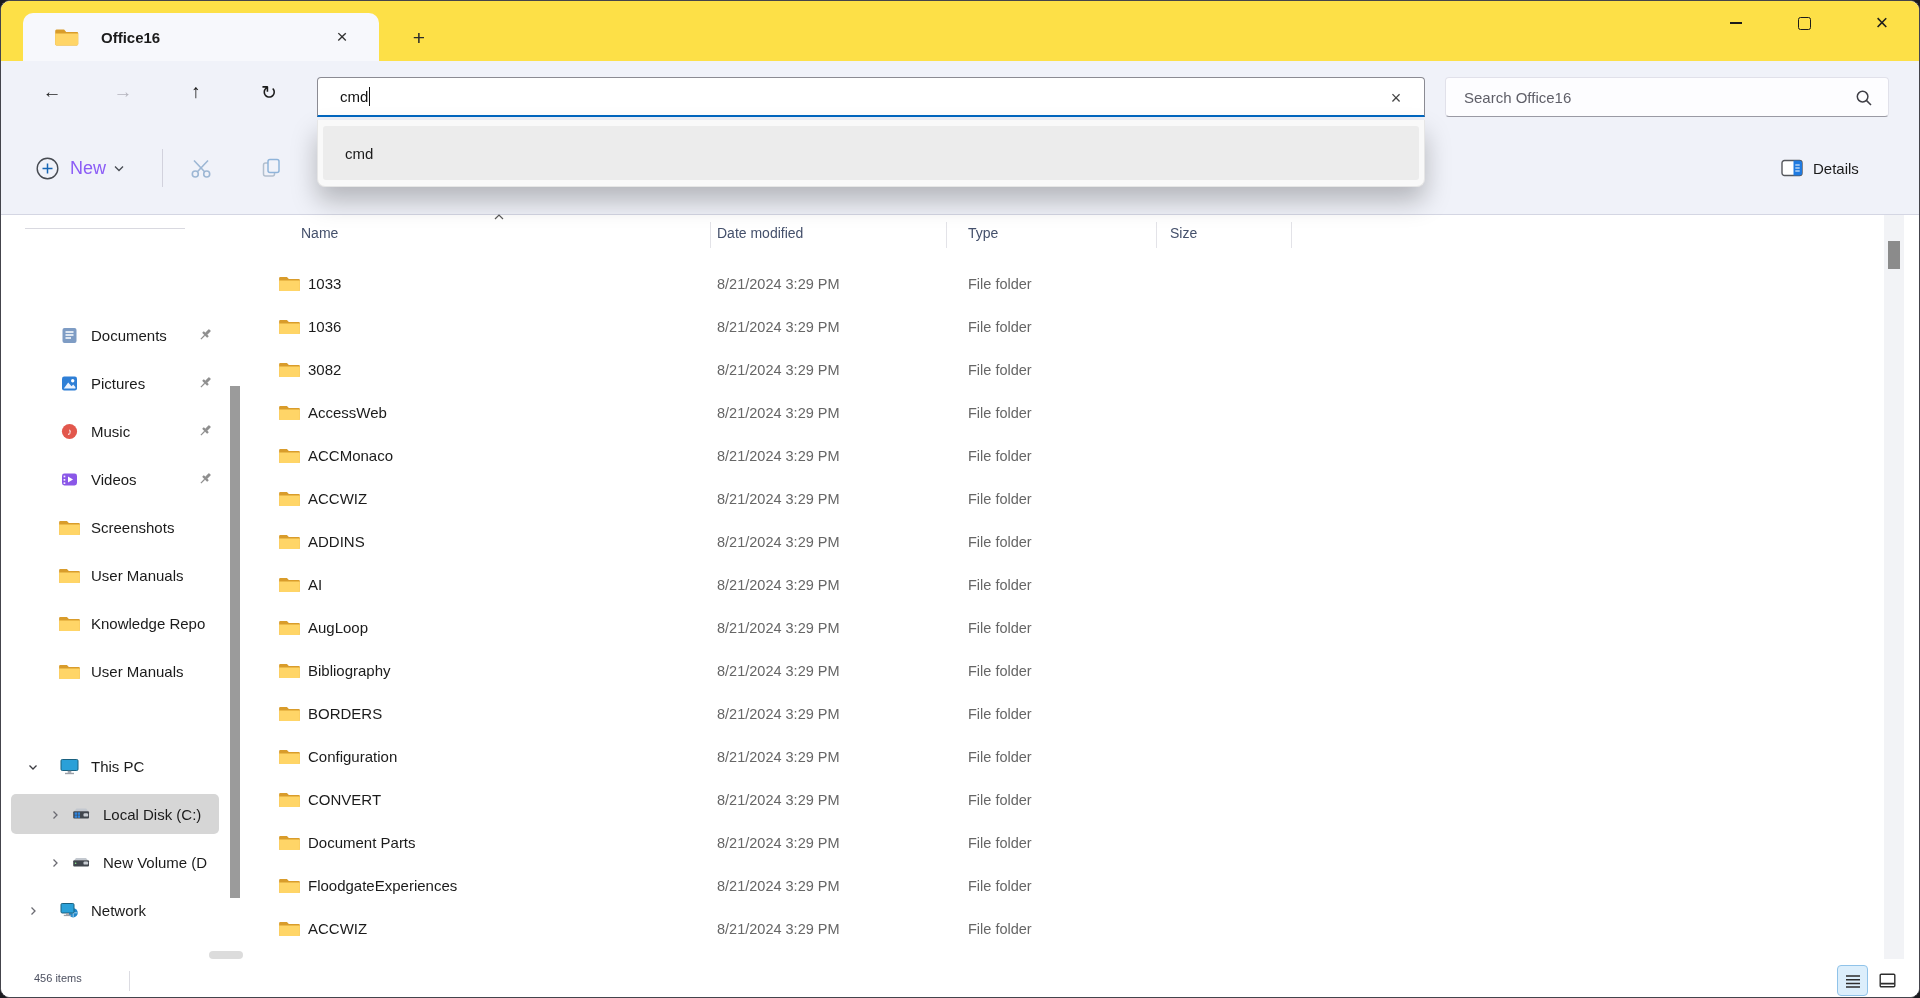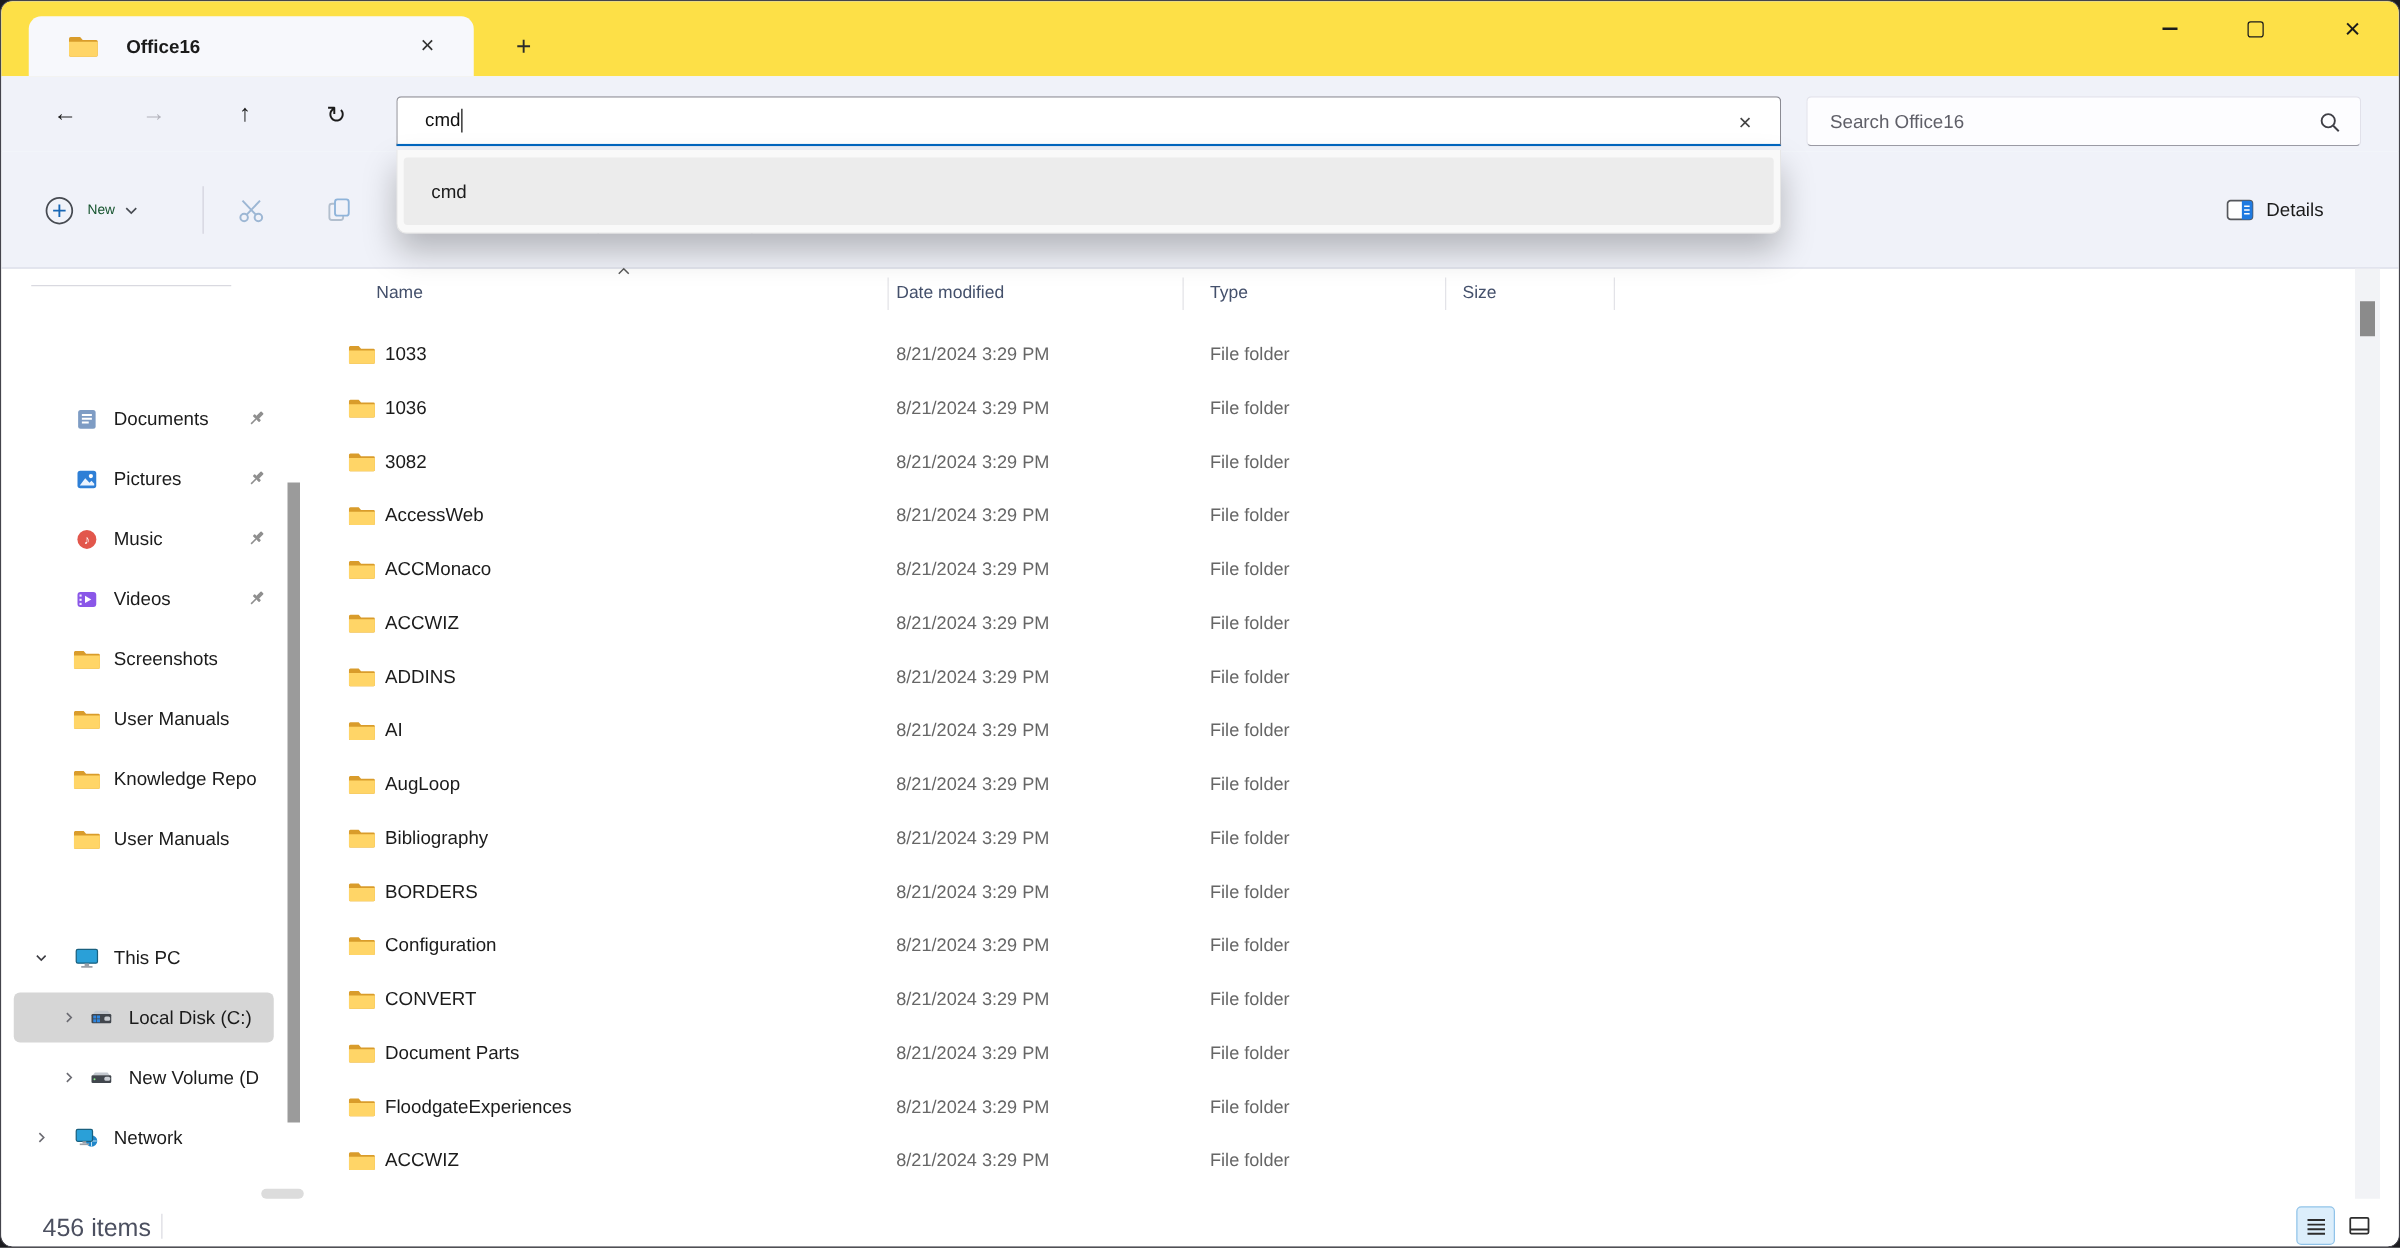--- a/index.html
+++ b/index.html
@@ -35,21 +35,21 @@
   .search{position:absolute;left:1444px;top:16px;width:444px;height:40px;background:#fdfdff;box-sizing:border-box;
           border:1px solid #e1e1ea;border-bottom:1px solid #9a9aa4;border-radius:4px;display:flex;align-items:center;}
   .search input{border:none;outline:none;background:transparent;font-family:"Liberation Sans",sans-serif;
           font-size:15px;color:#333;margin-left:16px;width:370px;}
   .search input::placeholder{color:#5f5f68;opacity:1;}
   .sicon-mag{position:absolute;right:14px;top:10px;}
   
   .toolbar{position:absolute;left:0;top:120px;width:100%;height:94px;background:#f0f2f9;
            border-bottom:1px solid #d4d6e3;box-sizing:border-box;}
   .tb-new{position:absolute;left:34px;top:28px;height:38px;display:flex;align-items:center;border-radius:6px;}
-  .tb-new .nlabel{margin:0 8px 0 10px;font-size:11px;color:#14532d;}
+  .tb-new .nlabel{margin:0 8px 0 10px;font-size:18px;color:#8b5cf6;}
   .tb-div{position:absolute;top:28px;width:1px;height:38px;background:#d2d2dd;}
   .tb-ic{position:absolute;top:28px;width:40px;height:38px;display:flex;align-items:center;justify-content:center;border-radius:6px;}
   .tb-details{position:absolute;left:1780px;top:28px;height:38px;display:flex;align-items:center;border-radius:6px;}
   .tb-details .dlabel{margin-left:10px;font-size:15px;color:#1b1b1b;}
   
   .dropdown{position:absolute;left:316px;top:119px;width:1108px;height:67px;background:#f9f9f9;
             border-radius:0 0 8px 8px;box-shadow:0 14px 26px rgba(0,0,0,.25);z-index:60;
             border:1px solid #e6e6e6;border-top:none;box-sizing:border-box;}
   .sugg{position:absolute;left:5px;right:5px;top:6px;bottom:6px;background:#ececec;border-radius:3px;
         display:flex;align-items:center;}
@@ -80,21 +80,21 @@
   .frow{position:relative;width:100%;height:43px;}
   .frow .ficon{position:absolute;left:33px;top:12px;display:flex;}
   .frow .fname{position:absolute;left:62px;top:12px;font-size:15px;color:#1b1b1b;white-space:nowrap;}
   .frow .fdate{position:absolute;left:471px;top:13px;font-size:14.5px;color:#666;white-space:nowrap;}
   .frow .ftype{position:absolute;left:722px;top:13px;font-size:14.5px;color:#666;white-space:nowrap;}
   
   .ct-scroll{position:absolute;left:1883px;top:214px;width:20px;height:744px;background:#f2f3f6;}
   .ct-thumb{position:absolute;left:4px;top:26px;width:12px;height:28px;background:#8b8b8b;}
   
   .statusbar{position:absolute;left:0;top:962px;width:100%;height:36px;background:#fff;}
-  .stxt{position:absolute;left:33px;top:9px;font-size:20px;color:#4c5060;}
+  .stxt{position:absolute;left:33px;top:9px;font-size:11px;color:#4c5060;}
   .sdiv{position:absolute;left:128px;top:8px;width:1px;height:20px;background:#dcdce2;}
   .vbtn{position:absolute;top:2px;width:31px;height:31px;border-radius:4px;display:flex;align-items:center;justify-content:center;box-sizing:border-box;}
   .vbtn.active{left:1836px;background:#dceefb;border:1px solid #90c3e9;}
   .vbtn.plain{left:1871px;background:#fff;}
 </style>
 </head>
 <body>
 
 <div class="win">
 

